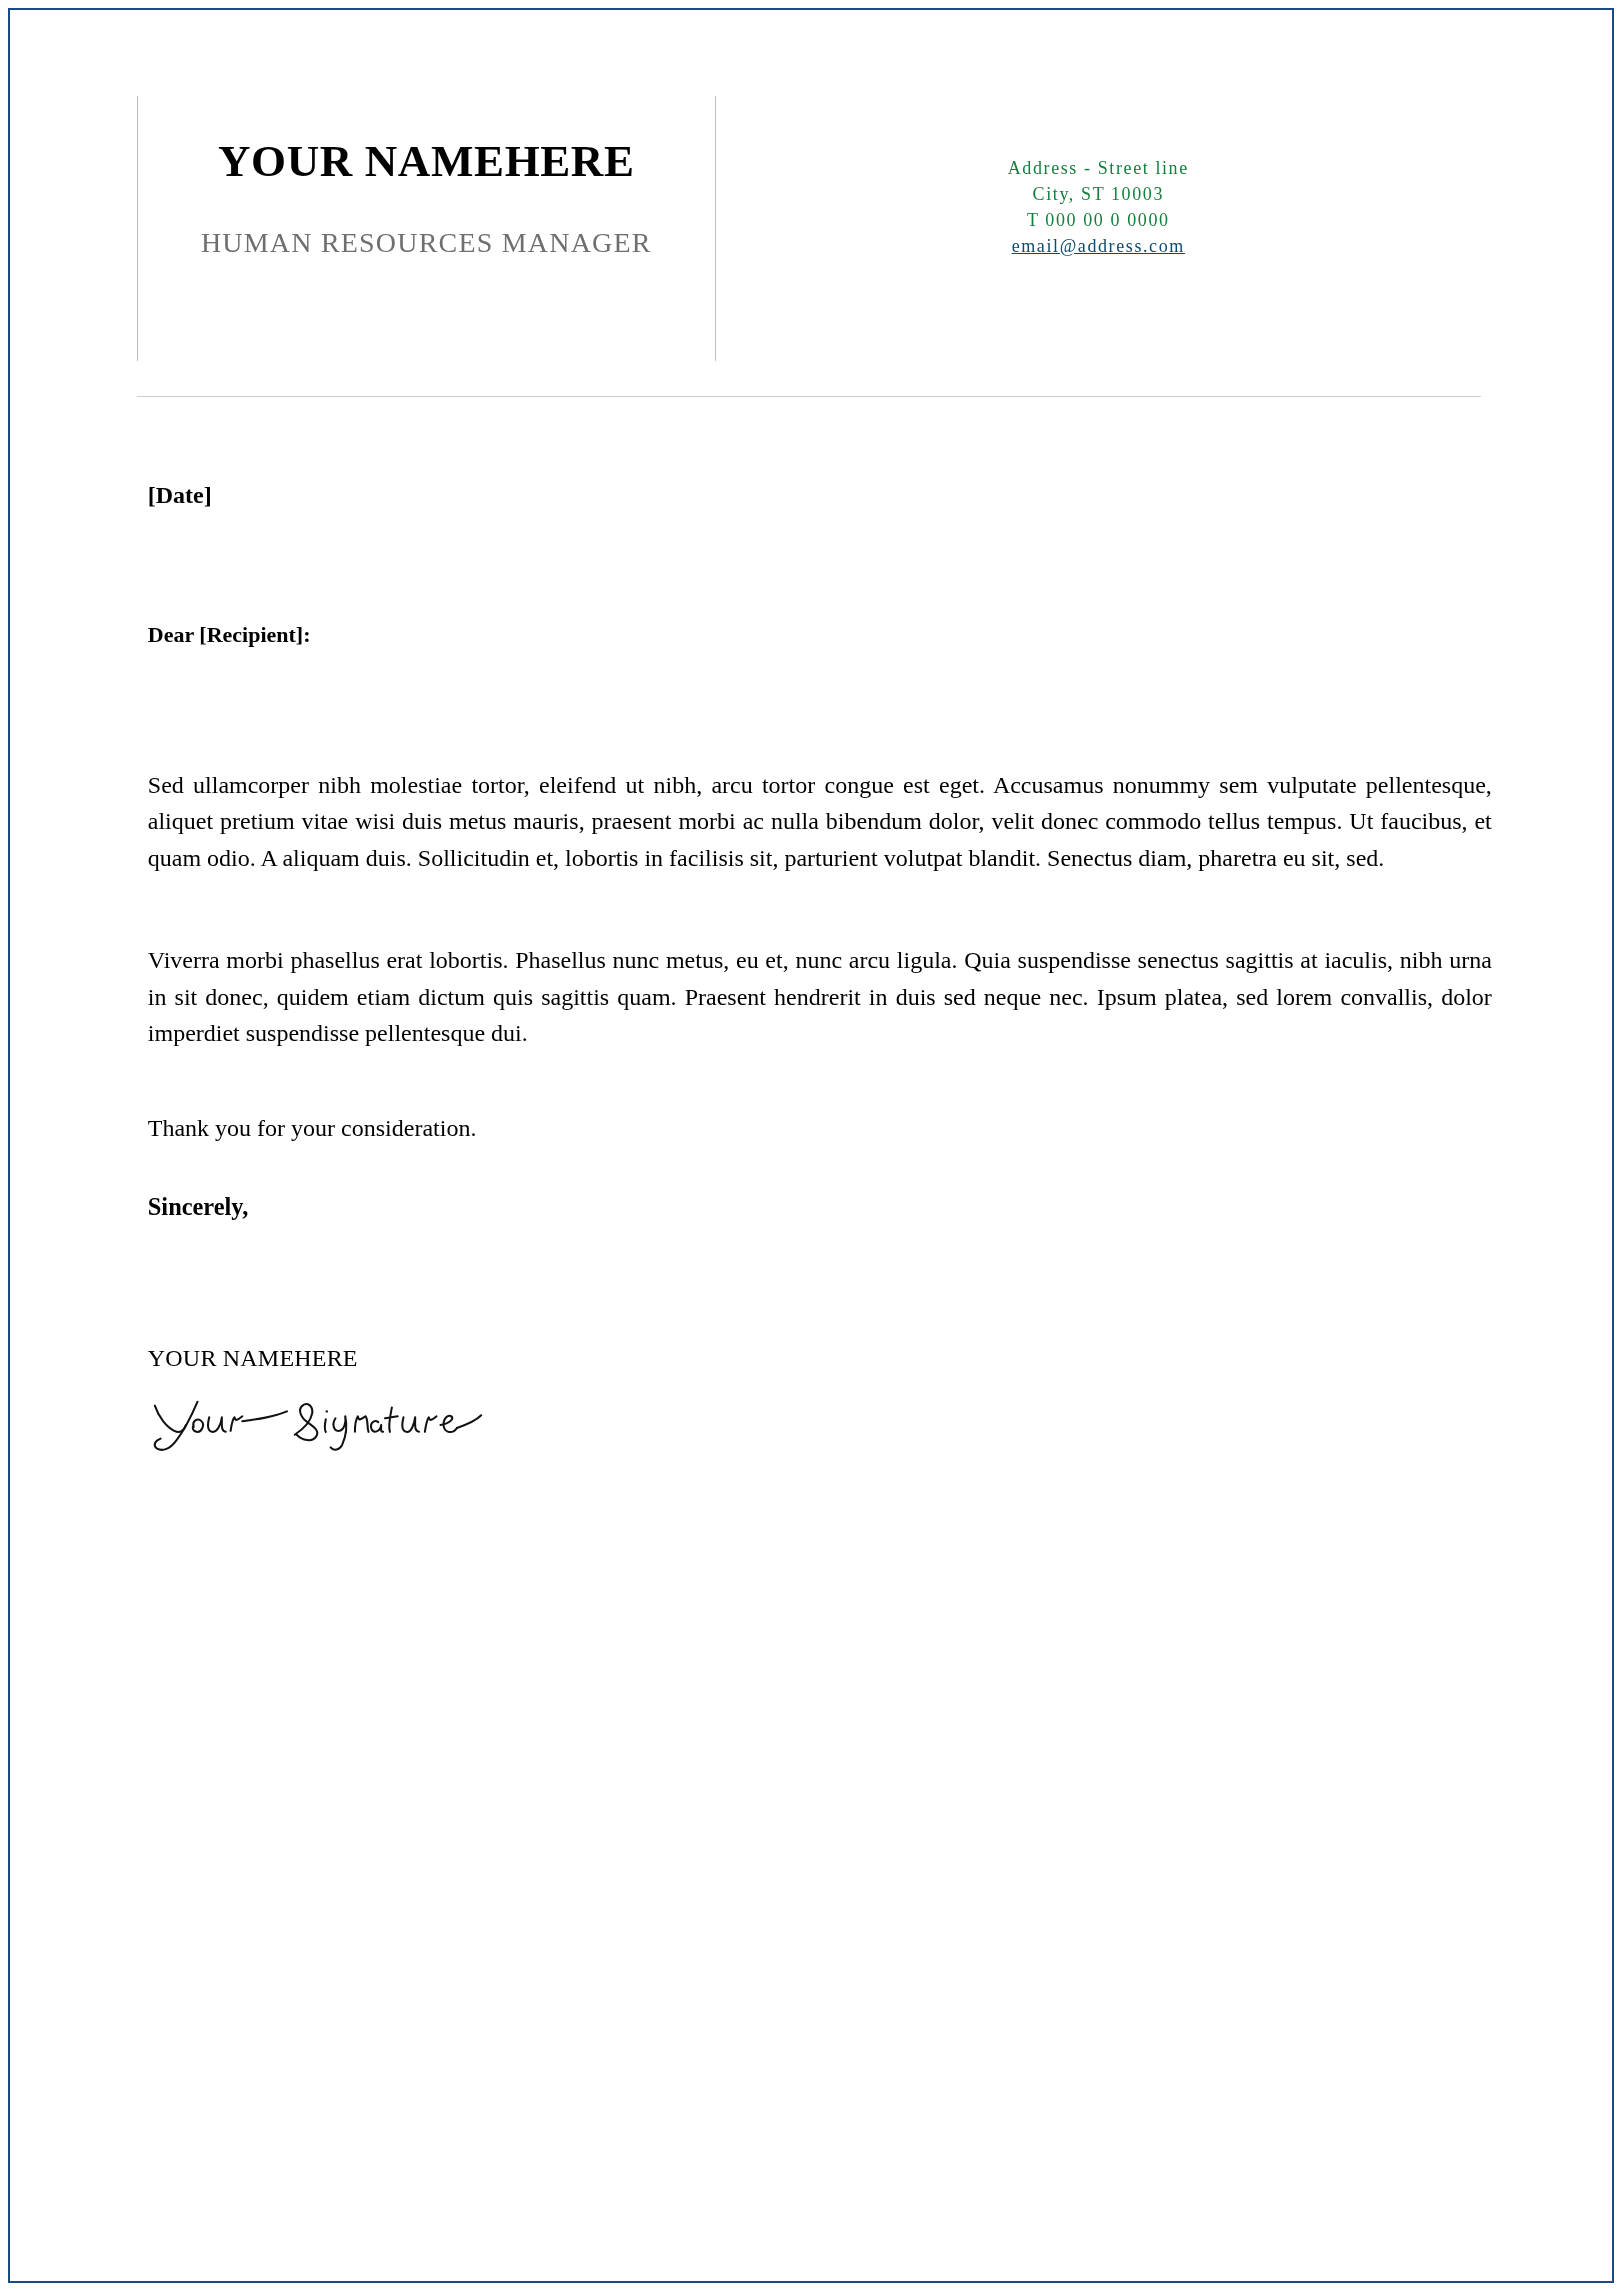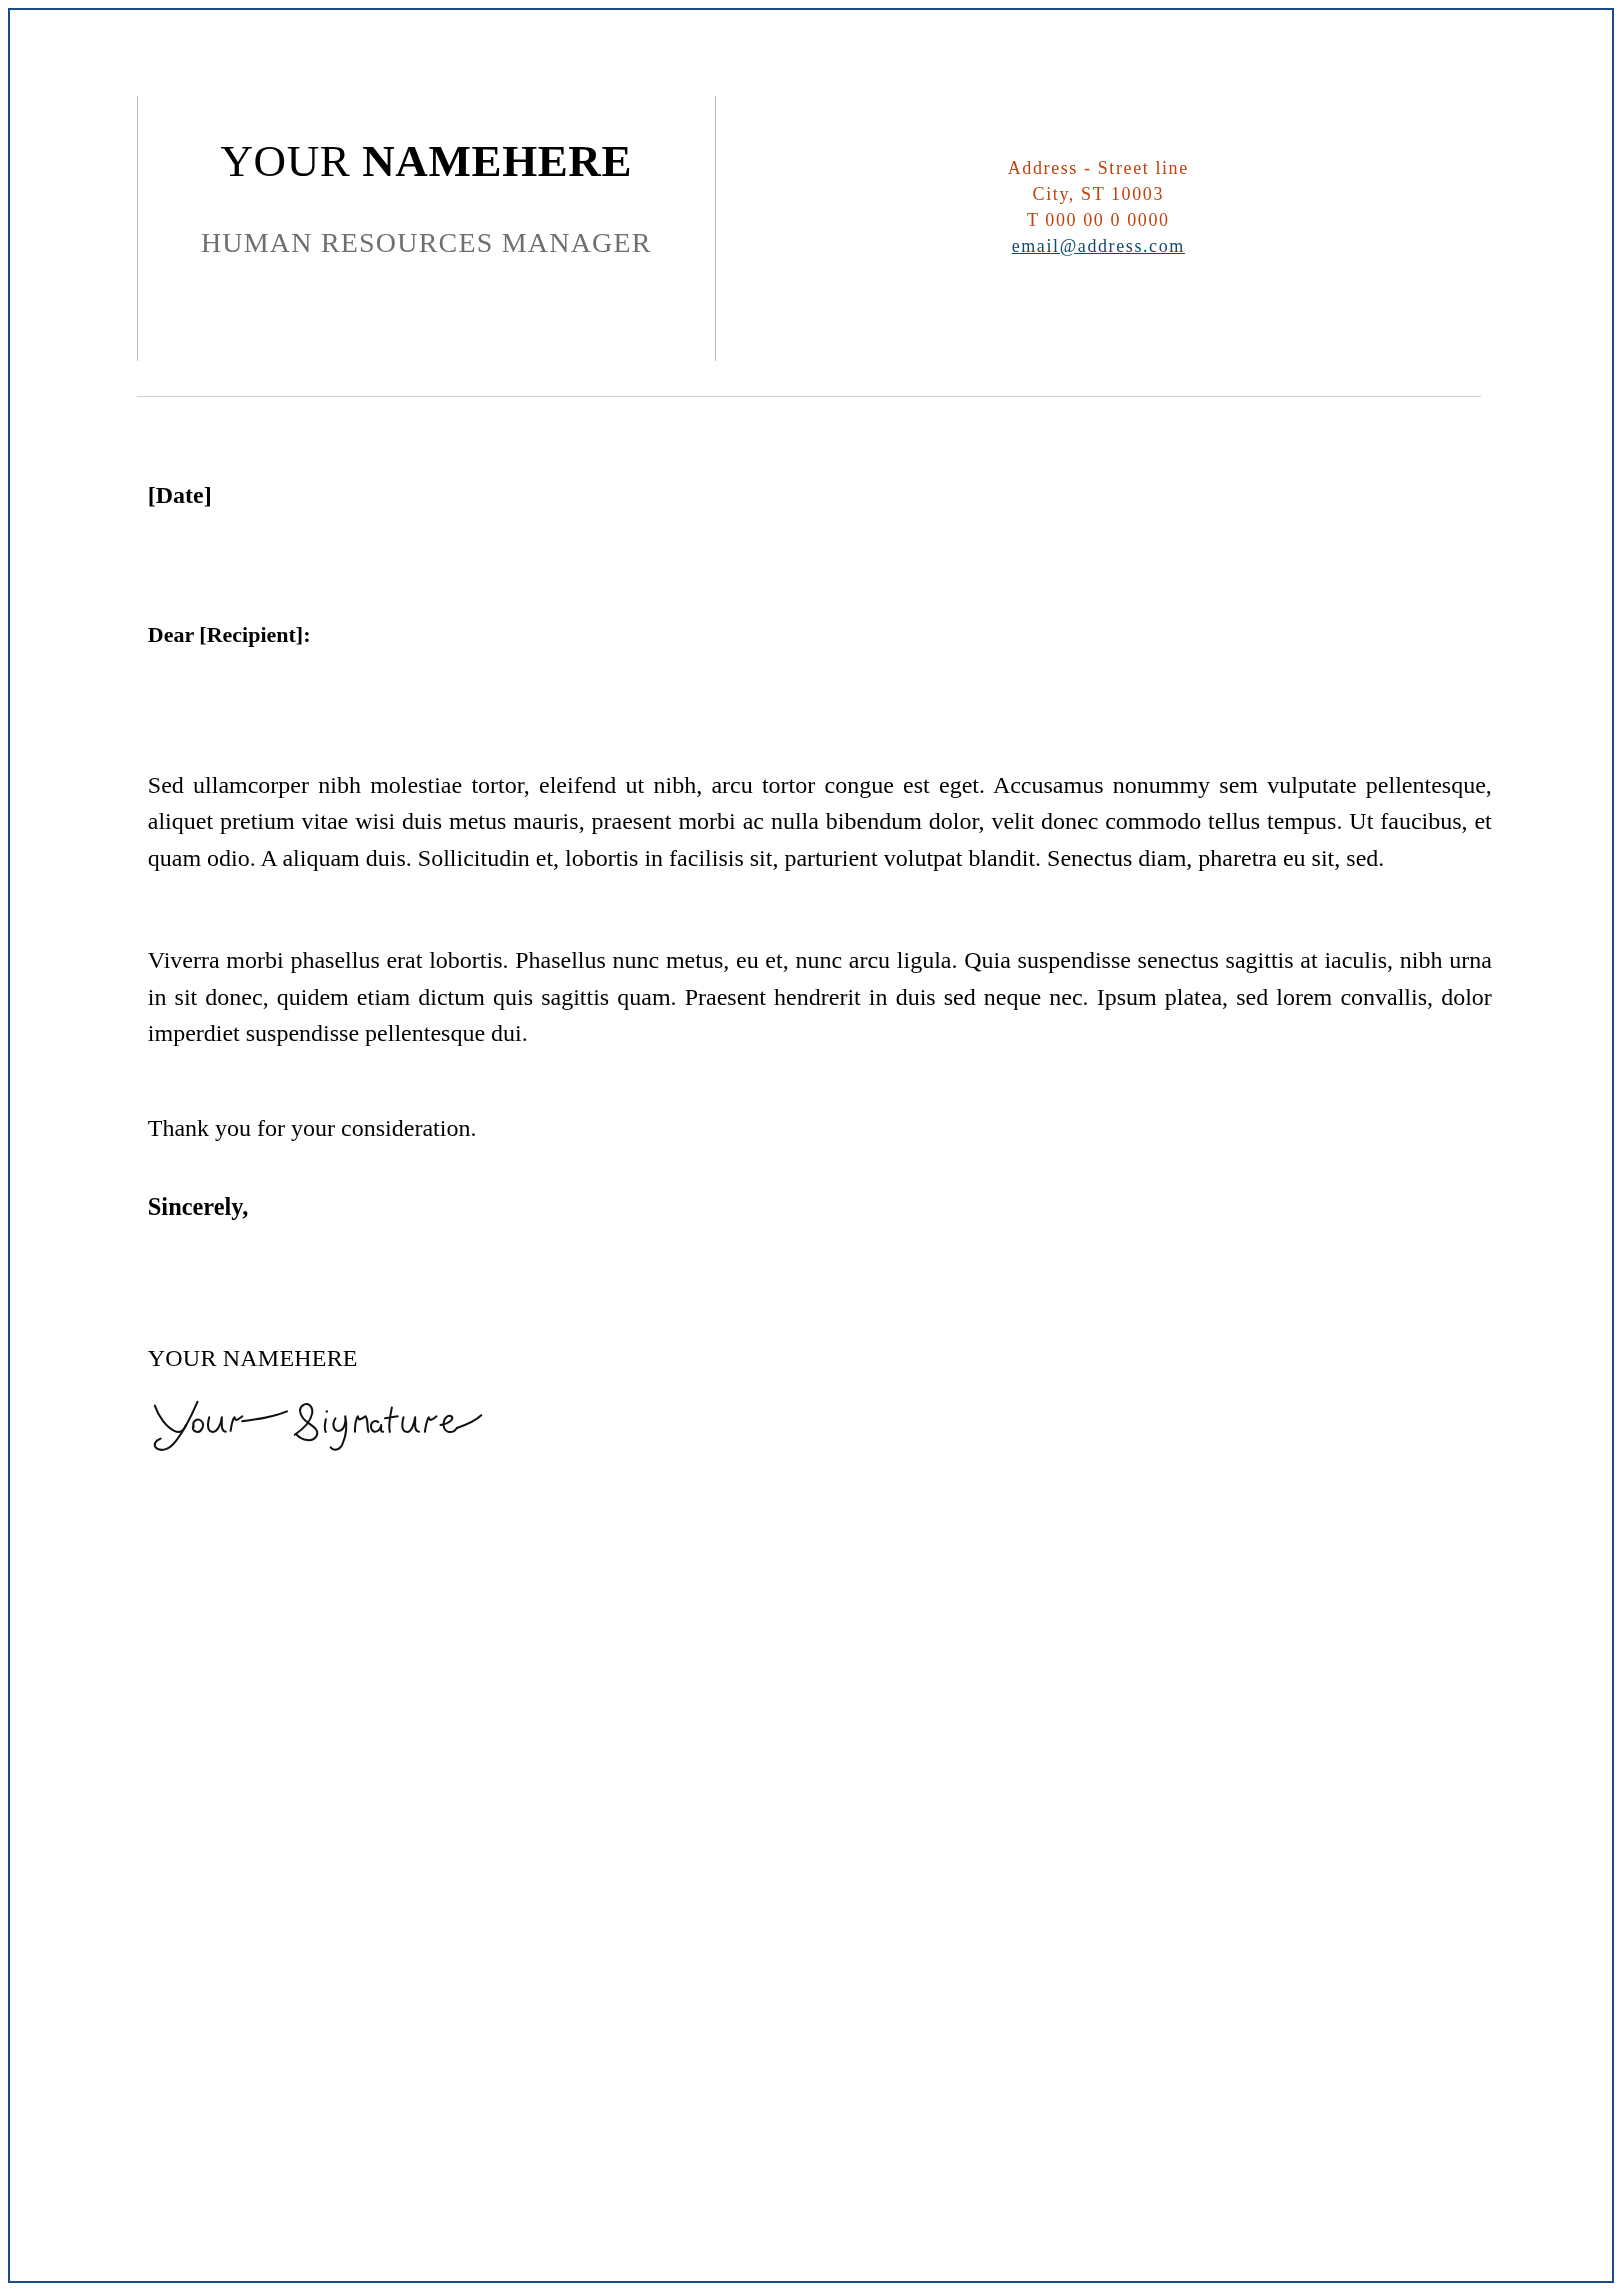--- a/index.html
+++ b/index.html
@@ -73,21 +73,21 @@
     box-sizing: border-box;
   }
   .name-line {
     font-size: 45px;
     letter-spacing: 0.6px;
     color: #000000;
     white-space: nowrap;
     line-height: 1.1;
   }
   .name-line .first {
-    font-weight: 400;
+    font-weight: 700;
   }
   .name-line .last {
     font-weight: 700;
   }
   .job-title {
     margin-top: 41px;
     font-size: 28px;
     letter-spacing: 1.2px;
     color: #6f6f6f;
     white-space: nowrap;
@@ -97,21 +97,21 @@
     display: flex;
     flex-direction: column;
     align-items: center;
     justify-content: flex-start;
     padding-top: 59px;
     box-sizing: border-box;
   }
   .addr-line {
     font-size: 18px;
     letter-spacing: 1.6px;
-    color: #c2410c;
+    color: #15803d;
     line-height: 1.45;
     white-space: nowrap;
   }
   .addr-email {
     font-size: 18px;
     letter-spacing: 1.6px;
     color: #0c4a6e;
     text-decoration: underline;
     white-space: nowrap;
     line-height: 1.45;

